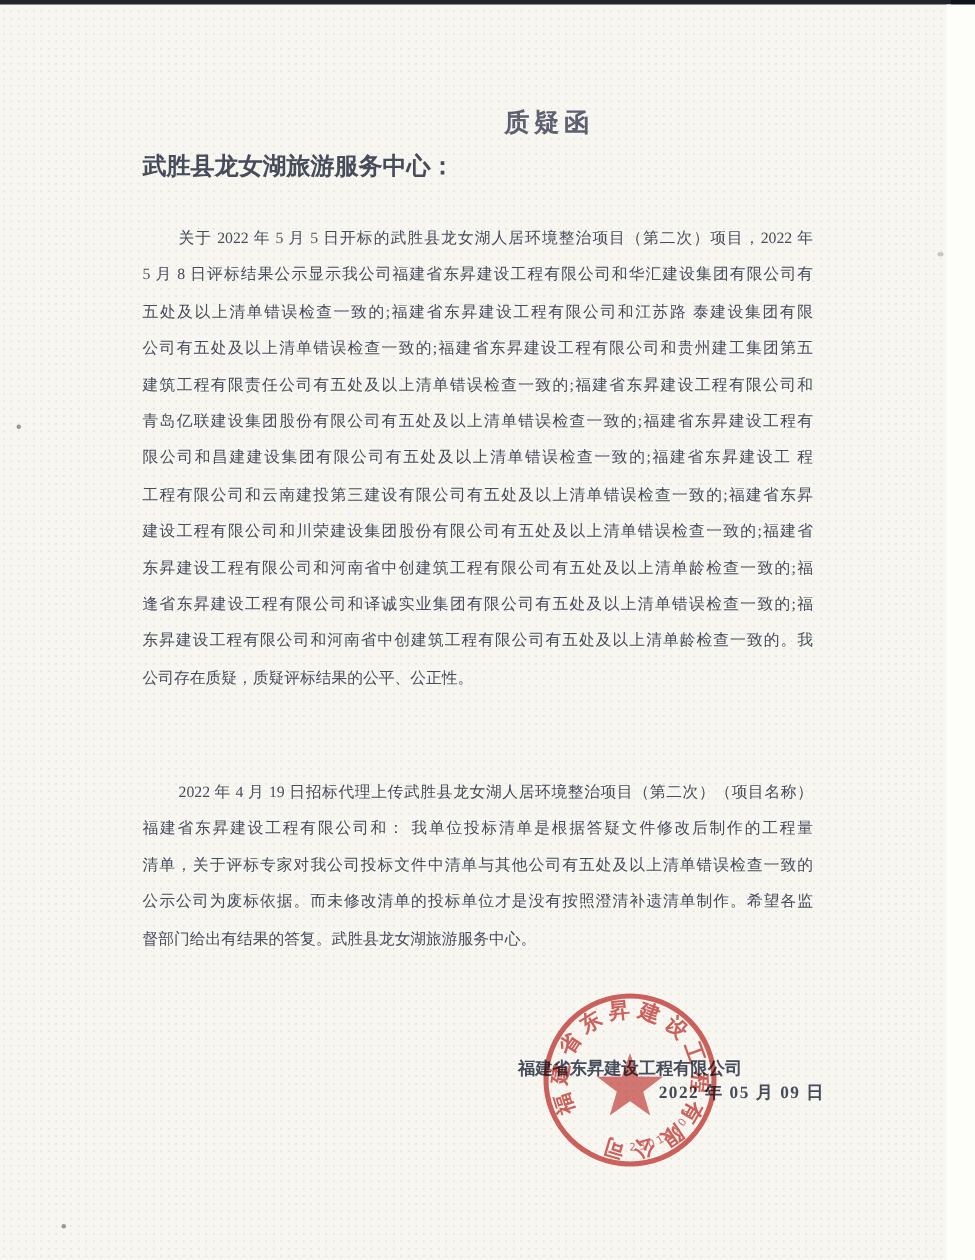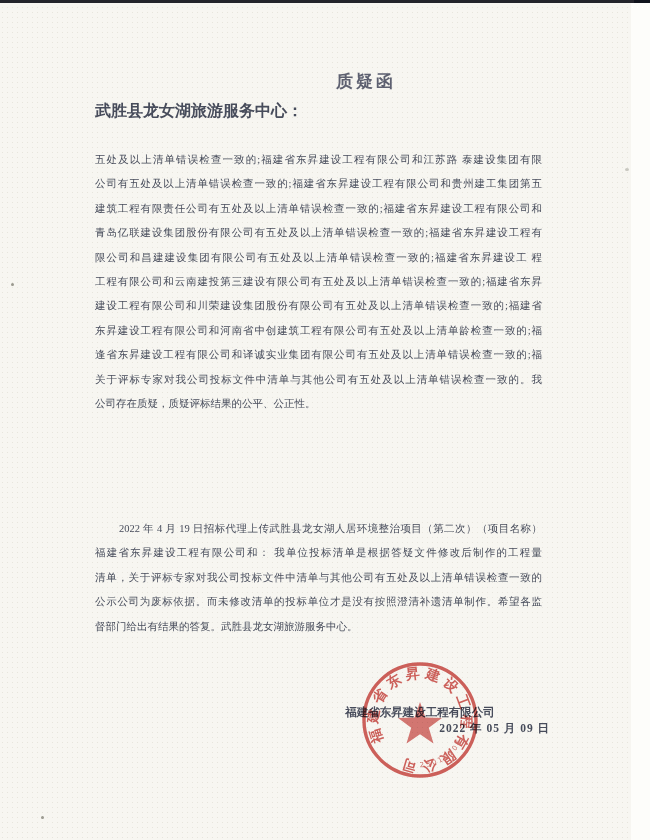--- a/index.html
+++ b/index.html
@@ -48,30 +48,32 @@
   <div class="scan-corner-tr"></div>
   <div class="scan-strip-right"></div>
   <div class="speck" style="left:11px;top:283px;width:3px;height:3px;"></div>
   <div class="speck" style="left:41px;top:816px;width:3px;height:3px;"></div>
   <div class="speck" style="left:625px;top:168px;width:4px;height:3px;opacity:.5;"></div>
 
   <div class="doc-title">质疑函</div>
   <div class="salutation">武胜县龙女湖旅游服务中心：</div>
 
   <div class="para para1">
+      <div class="doc-line first">关于 2022 年 5 月 5 日开标的武胜县龙女湖人居环境整治项目（第二次）项目，2022 年</div>
+      <div class="doc-line">5 月 8 日评标结果公示显示我公司福建省东昇建设工程有限公司和华汇建设集团有限公司有</div>
       <div class="doc-line">五处及以上清单错误检查一致的;福建省东昇建设工程有限公司和江苏路 泰建设集团有限</div>
       <div class="doc-line">公司有五处及以上清单错误检查一致的;福建省东昇建设工程有限公司和贵州建工集团第五</div>
       <div class="doc-line">建筑工程有限责任公司有五处及以上清单错误检查一致的;福建省东昇建设工程有限公司和</div>
       <div class="doc-line">青岛亿联建设集团股份有限公司有五处及以上清单错误检查一致的;福建省东昇建设工程有</div>
       <div class="doc-line">限公司和昌建建设集团有限公司有五处及以上清单错误检查一致的;福建省东昇建设工 程</div>
       <div class="doc-line">工程有限公司和云南建投第三建设有限公司有五处及以上清单错误检查一致的;福建省东昇</div>
       <div class="doc-line">建设工程有限公司和川荣建设集团股份有限公司有五处及以上清单错误检查一致的;福建省</div>
       <div class="doc-line">东昇建设工程有限公司和河南省中创建筑工程有限公司有五处及以上清单龄检查一致的;福</div>
       <div class="doc-line">逢省东昇建设工程有限公司和译诚实业集团有限公司有五处及以上清单错误检查一致的;福</div>
-      <div class="doc-line">关于评标专家对我公司投标文件中清单与其他公司有五处及以上清单错误检查一致的。我</div>
+      <div class="doc-line">东昇建设工程有限公司和河南省中创建筑工程有限公司有五处及以上清单龄检查一致的。我</div>
       <div class="doc-line last">公司存在质疑，质疑评标结果的公平、公正性。</div>
     </div>
   <div class="para para2">
       <div class="doc-line first">2022 年 4 月 19 日招标代理上传武胜县龙女湖人居环境整治项目（第二次）（项目名称）</div>
       <div class="doc-line">福建省东昇建设工程有限公司和：  我单位投标清单是根据答疑文件修改后制作的工程量</div>
       <div class="doc-line">清单，关于评标专家对我公司投标文件中清单与其他公司有五处及以上清单错误检查一致的</div>
       <div class="doc-line">公示公司为废标依据。而未修改清单的投标单位才是没有按照澄清补遗清单制作。希望各监</div>
       <div class="doc-line last">督部门给出有结果的答复。武胜县龙女湖旅游服务中心。</div>
     </div>
 

